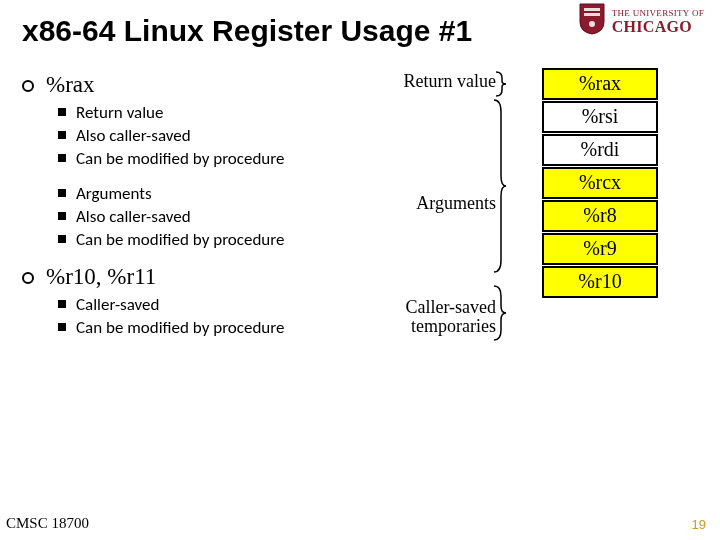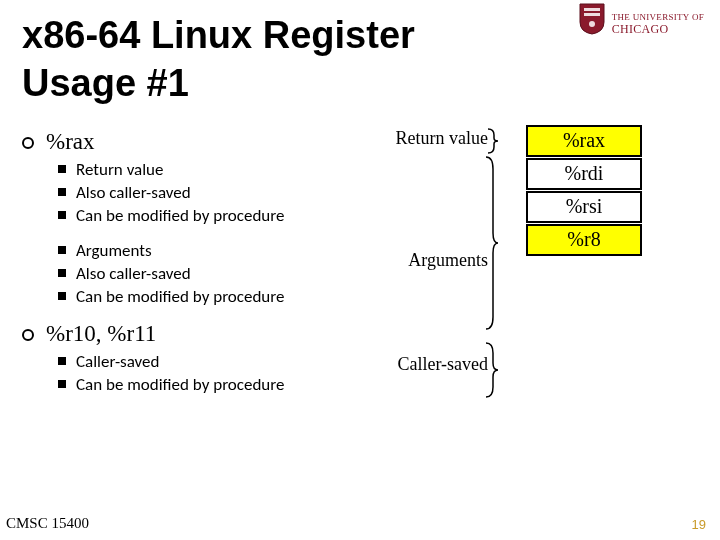--- a/index.html
+++ b/index.html
@@ -25,34 +25,34 @@
     gap: 6px;
   }
   .logo-text {
     font-size: 9px;
     line-height: 1.1;
     color: #8a1a2c;
     font-family: "Times New Roman", serif;
     letter-spacing: 0.3px;
   }
   .logo-text .l2 {
-    font-size: 12px;
-    font-weight: 400;
+    font-size: 16px;
+    font-weight: 700;
   }
   h1 {
-    font-size: 38px;
+    font-size: 30px;
     font-weight: 700;
     color: #000;
     line-height: 1.25;
     margin-bottom: 18px;
     padding-right: 200px;
   }
   .content {
     display: flex;
-    gap: 4px;
+    gap: 12px;
   }
   .left {
     width: 320px;
   }
   .section-head {
     display: flex;
     align-items: baseline;
     gap: 12px;
     margin-top: 4px;
   }
@@ -215,30 +215,34 @@
         <path d="M2 2 q6 0 6 6 v3 q0 3 4 3 q-4 0 -4 3 v3 q0 6 -6 6" fill="none" stroke="#000" stroke-width="1.5"></path>
       </svg>
 
       <div class="mid-label" style="top:126px">Arguments</div>
       <svg class="bracket" style="top:30px" width="14" height="184">
         <path d="M2 2 q7 0 7 12 v64 q0 10 5 10 q-5 0 -5 10 v64 q0 12 -7 12" fill="none" stroke="#000" stroke-width="1.5"></path>
       </svg>
 
       <div class="mid-label" style="top:230px">
         <span>Caller-saved</span><br>
+        <span>temporaries</span>
       </div>
       <svg class="bracket" style="top:216px" width="14" height="62">
         <path d="M2 2 q7 0 7 10 v10 q0 7 5 7 q-5 0 -5 7 v10 q0 10 -7 10" fill="none" stroke="#000" stroke-width="1.5"></path>
       </svg>
     </div>
 
     <div class="right">
       <div class="regbox hl">%rax</div>
+      <div class="regbox">%rsi</div>
       <div class="regbox">%rdi</div>
-      <div class="regbox">%rsi</div>
+      <div class="regbox hl">%rcx</div>
       <div class="regbox hl">%r8</div>
+      <div class="regbox hl">%r9</div>
+      <div class="regbox hl">%r10</div>
     </div>
 
   </div>
 
-  <div class="footer-left">CMSC 15400</div>
+  <div class="footer-left">CMSC 18700</div>
   <div class="footer-right">19</div>
 </div>
 
 </body></html>

